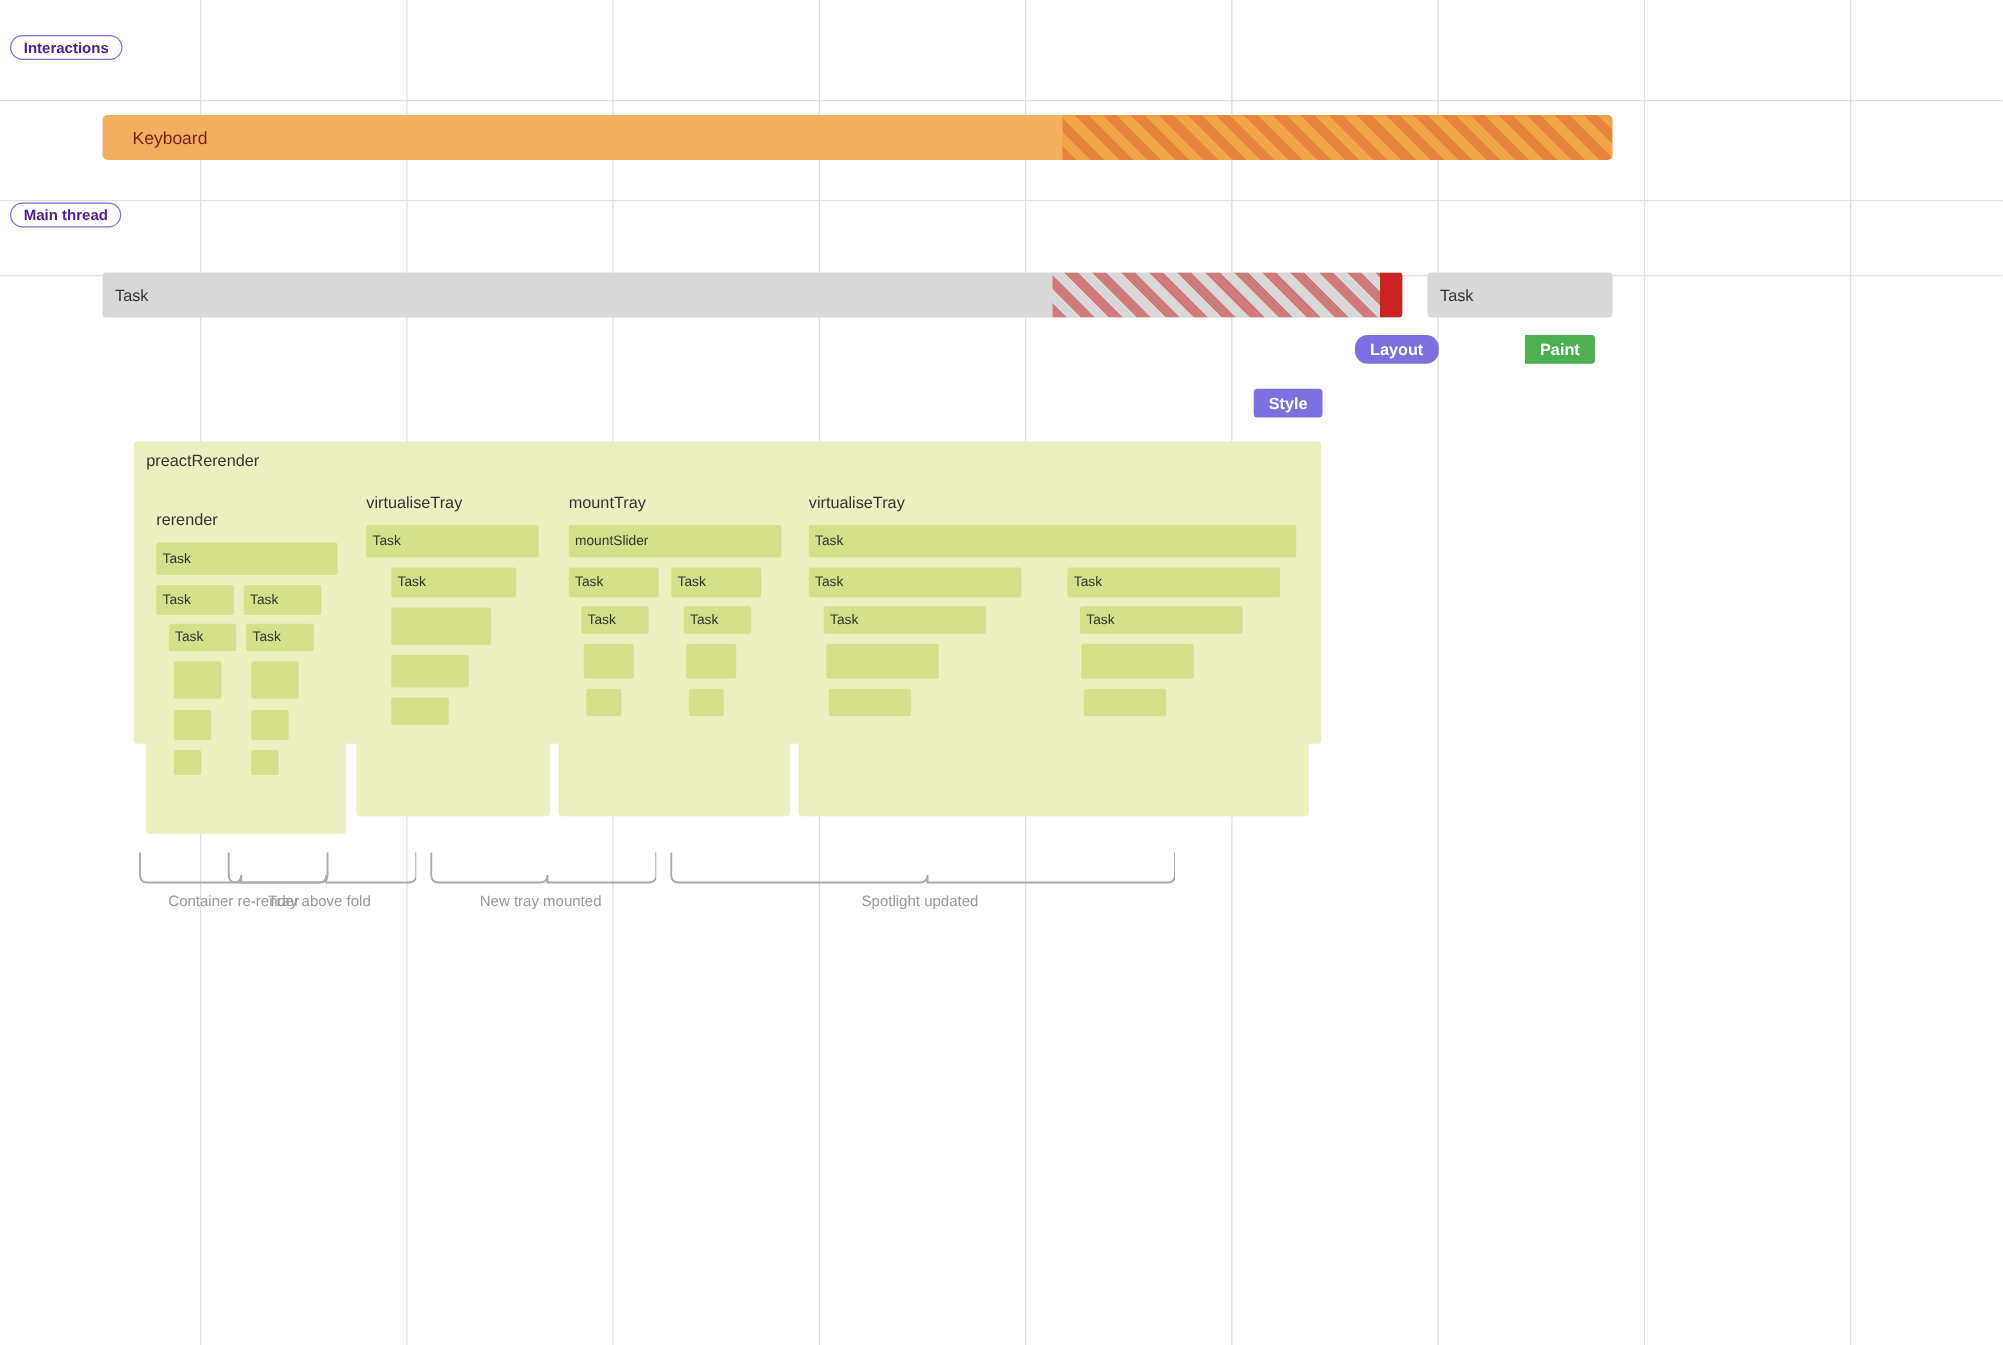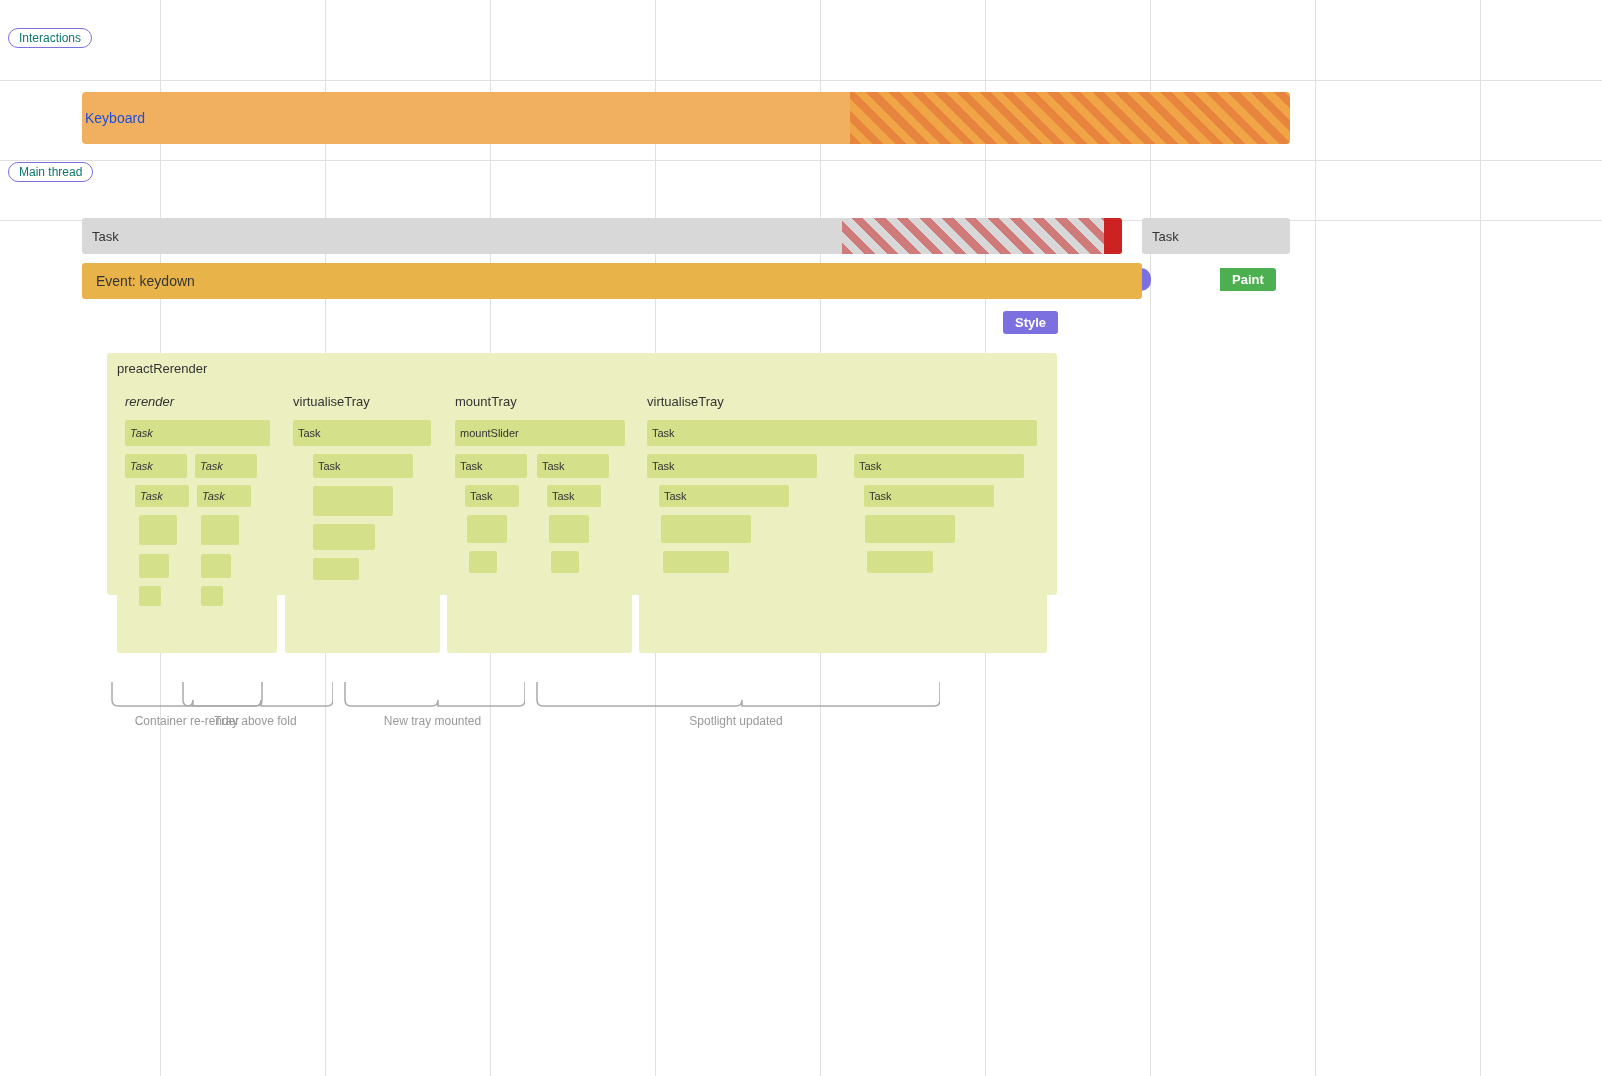--- a/index.html
+++ b/index.html
@@ -34,38 +34,38 @@
       left: 0; right: 0;
       height: 1px;
       background: #e0e0e0;
     }
 
     
     .chip {
       display: inline-block;
       border: 1.5px solid #7c6fe0;
       border-radius: 12px;
-      color: #0f766e;
+      color: #4c1d95;
       font-size: 12px;
       padding: 2px 10px;
       background: #fff;
-      font-weight: 400;
+      font-weight: 700;
     }
 
     
     .keyboard-bar {
       position: absolute;
-      height: 52px;
+      height: 36px;
       border-radius: 4px;
       display: flex;
       align-items: center;
-      padding-left: 3px;
+      padding-left: 24px;
       font-size: 14px;
       font-weight: 500;
-      color: #1d4ed8;
+      color: #7f1d1d;
       overflow: hidden;
     }
 
     .keyboard-bar-solid {
       background: #f0b060;
     }
 
     .hatched-overlay {
       position: absolute;
       top: 0; right: 0; bottom: 0;
@@ -261,33 +261,30 @@
   </div>
 
   <div class="layout-btn" style="left:1084px; top:268px;border-radius:10px;">
     <span>Layout</span>
   </div>
 
   <div class="paint-btn" style="left:1220px; top:268px;">
     <span>Paint</span>
   </div>
 
-  <div class="event-bar" style="left:82px; top:263px; width:1060px;">
-    <span>Event: keydown</span>
-  </div>
 
 
   <div class="style-btn" style="left:1003px; top:311px;">
     <span>Style</span>
   </div>
 
   <div class="call-tree" style="left:107px; top:353px; width:950px; height:242px;">
     <span class="call-tree-label" style="left:10px; top:8px;">preactRerender</span>
 
-    <div class="call-tree" style="left:10px; top:35px; width:160px; height:265px;font-style:italic;">
+    <div class="call-tree" style="left:10px; top:49px; width:160px; height:265px;">
       <span class="call-tree-label" style="left:8px; top:6px;">rerender</span>
 
       <div class="task-box" style="left:8px; top:32px; width:145px; height:26px;">
         <span>Task</span>
       </div>
 
       <div class="task-box" style="left:8px; top:66px; width:62px; height:24px;">
         <span>Task</span>
       </div>
       <div class="task-box" style="left:78px; top:66px; width:62px; height:24px;">

